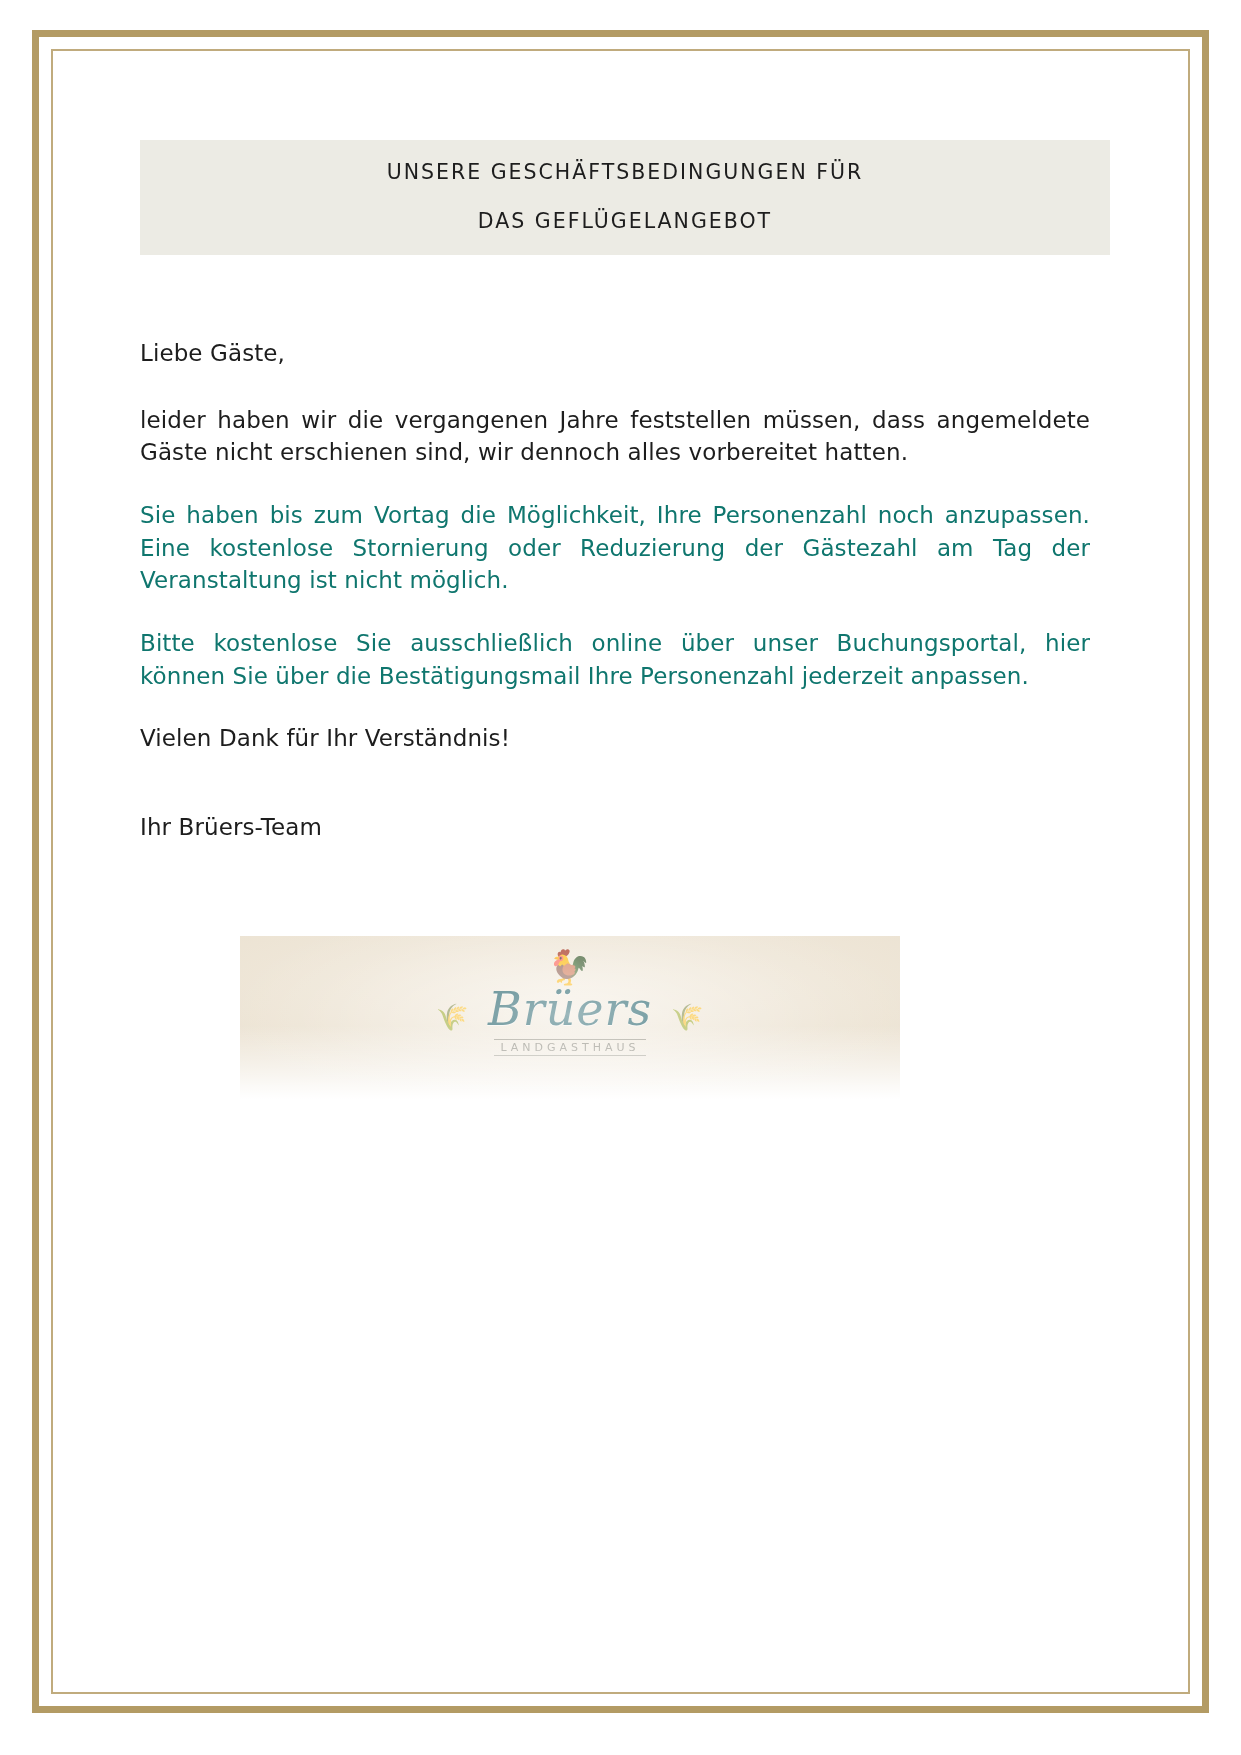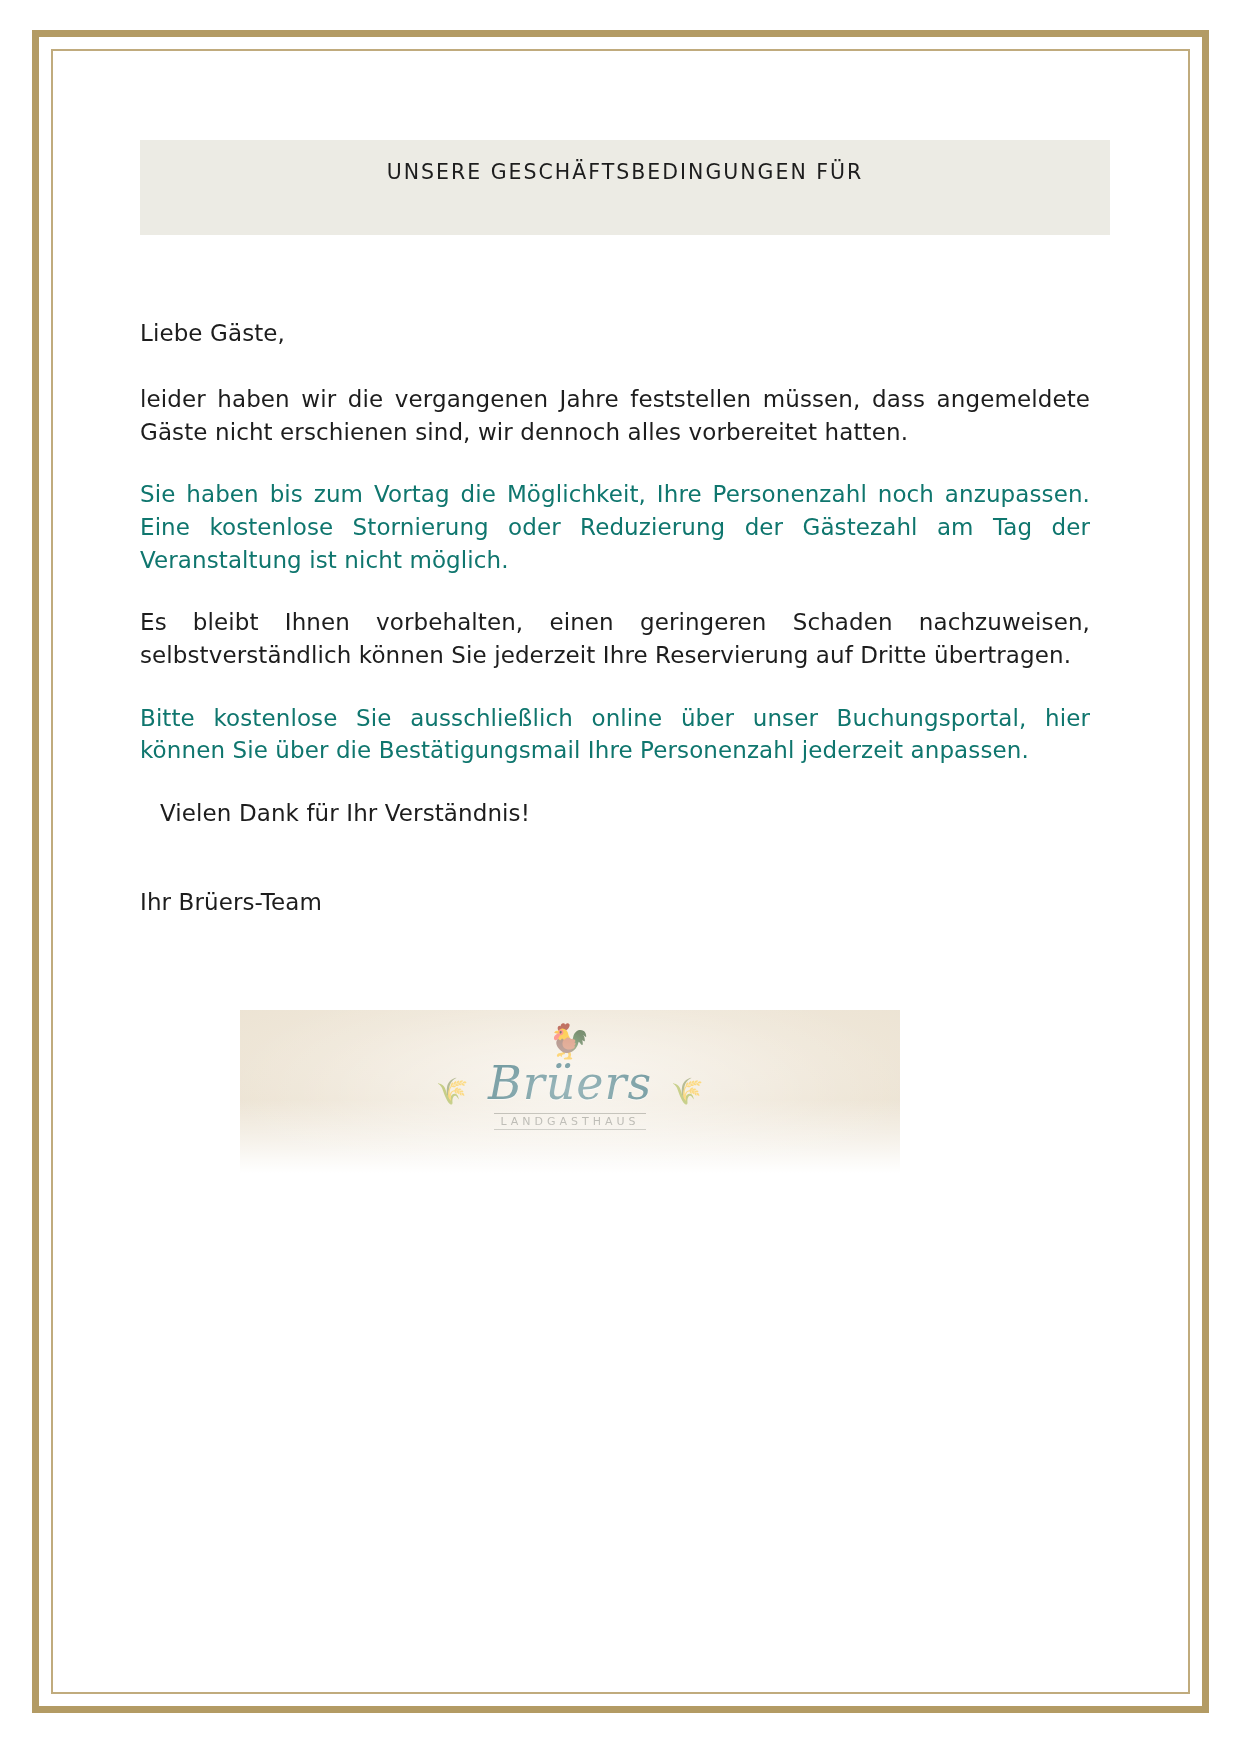--- a/index.html
+++ b/index.html
@@ -79,21 +79,21 @@
     font-size: 23px;
     line-height: 1.42;
     text-align: justify;
     color: #1d1d1d;
     letter-spacing: 0.1px;
   }
   p.highlight {
     color: #0f766e;
   }
   p.greeting { margin-bottom: 34px; }
-  p.thanks { margin-bottom: 56px; margin-left: 20px; }
+  p.thanks { margin-bottom: 56px; }
   p.signature { margin-bottom: 0; }
 
   
   .logo-wrap {
     margin-top: 92px;
     margin-left: 100px;
     width: 660px;
     height: 163px;
     position: relative;
     overflow: hidden;
@@ -155,27 +155,27 @@
 
 <div class="page">
 
   <div class="frame-outer"></div>
   <div class="frame-inner"></div>
 
   <div class="content">
 
     <div class="title-band">
       <div class="title-line first">UNSERE GESCHÄFTSBEDINGUNGEN FÜR</div>
+      <div class="title-line">DAS GEFLÜGELANGEBOT</div>
     </div>
 
     <div class="body-block">
       <p class="para greeting">Liebe Gäste,</p>
       <p class="para">leider haben wir die vergangenen Jahre feststellen müssen, dass angemeldete Gäste nicht erschienen sind, wir dennoch alles vorbereitet hatten.</p>
       <p class="para highlight">Sie haben bis zum Vortag die Möglichkeit, Ihre Personenzahl noch anzupassen. Eine kostenlose Stornierung oder Reduzierung der Gästezahl am Tag der Veranstaltung ist nicht möglich.</p>
-      <p class="para">Es bleibt Ihnen vorbehalten, einen geringeren Schaden nachzuweisen, selbstverständlich können Sie jederzeit Ihre Reservierung auf Dritte übertragen.</p>
       <p class="para highlight">Bitte kostenlose Sie ausschließlich online über unser Buchungsportal, hier können Sie über die Bestätigungsmail Ihre Personenzahl jederzeit anpassen.</p>
       <p class="para thanks">Vielen Dank für Ihr Verständnis!</p>
       <p class="para signature">Ihr Brüers-Team</p>
     </div>
 
     <div class="logo-wrap">
       <div class="logo-inner">
         <div class="logo-bird">🐓</div>
         <div class="logo-brand">Brüers</div>
         <div><span class="logo-sub">LANDGASTHAUS</span></div>

